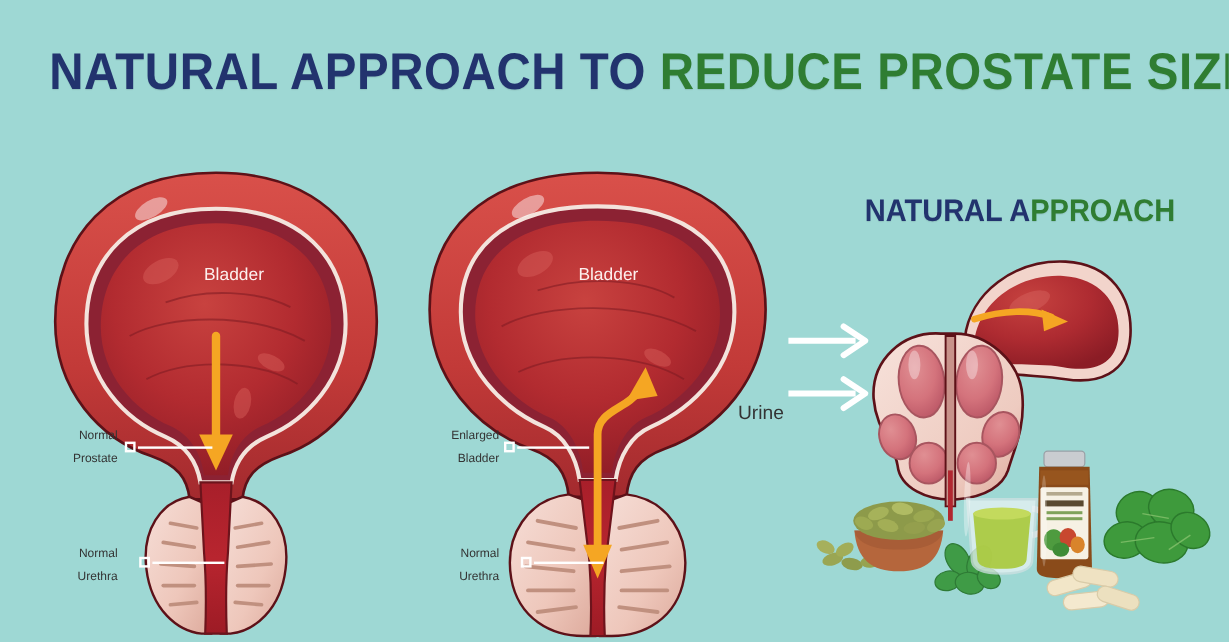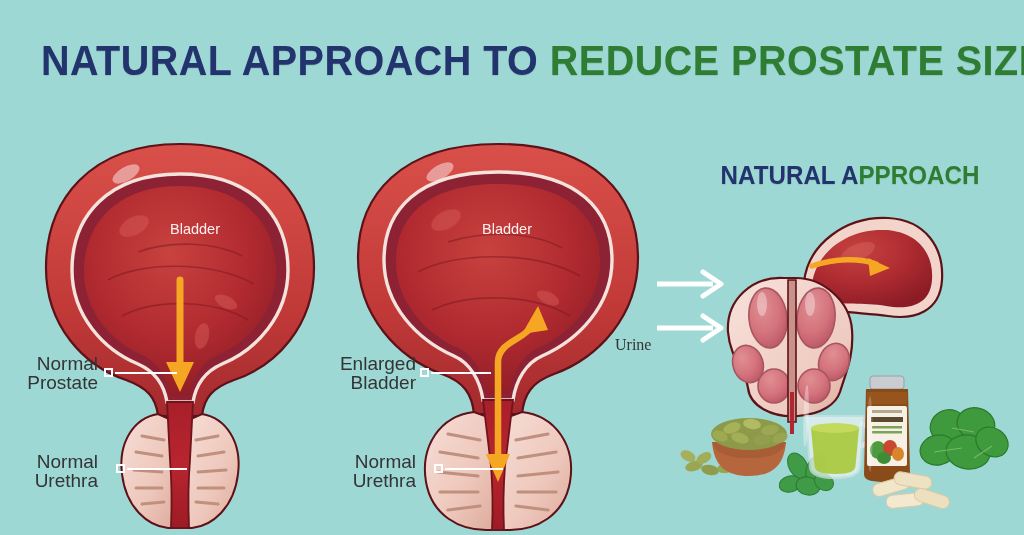--- a/index.html
+++ b/index.html
@@ -34,34 +34,34 @@
     font-size:26px;
     white-space:nowrap;
     transform:scaleX(0.93);
     text-shadow:0 1px 1px rgba(0,0,0,0.10);
   }
 
   
   .lbl {
     position:absolute;
     color:#343434;
-    font-size:19px;
+    font-size:10px;
     line-height:19px;
     text-align:right;
     white-space:pre-line;
   }
 
   .leader { position:absolute; height:2px; background:#ffffff; }
   .marker {
     position:absolute; width:9px; height:9px;
     border:2px solid #ffffff; background:transparent;
   }
 
   .urine-lbl {
-    position:absolute; color:#343434; font-size:16px;font-family:Liberation Serif, serif;
+    position:absolute; color:#343434; font-size:16px;
   }
 
   
   .warrow { position:absolute; }
 
   svg { display:block; overflow:visible; }
   .diag { position:absolute; }
 </style>
 </head>
 <body style="background: rgb(158, 216, 212);">

